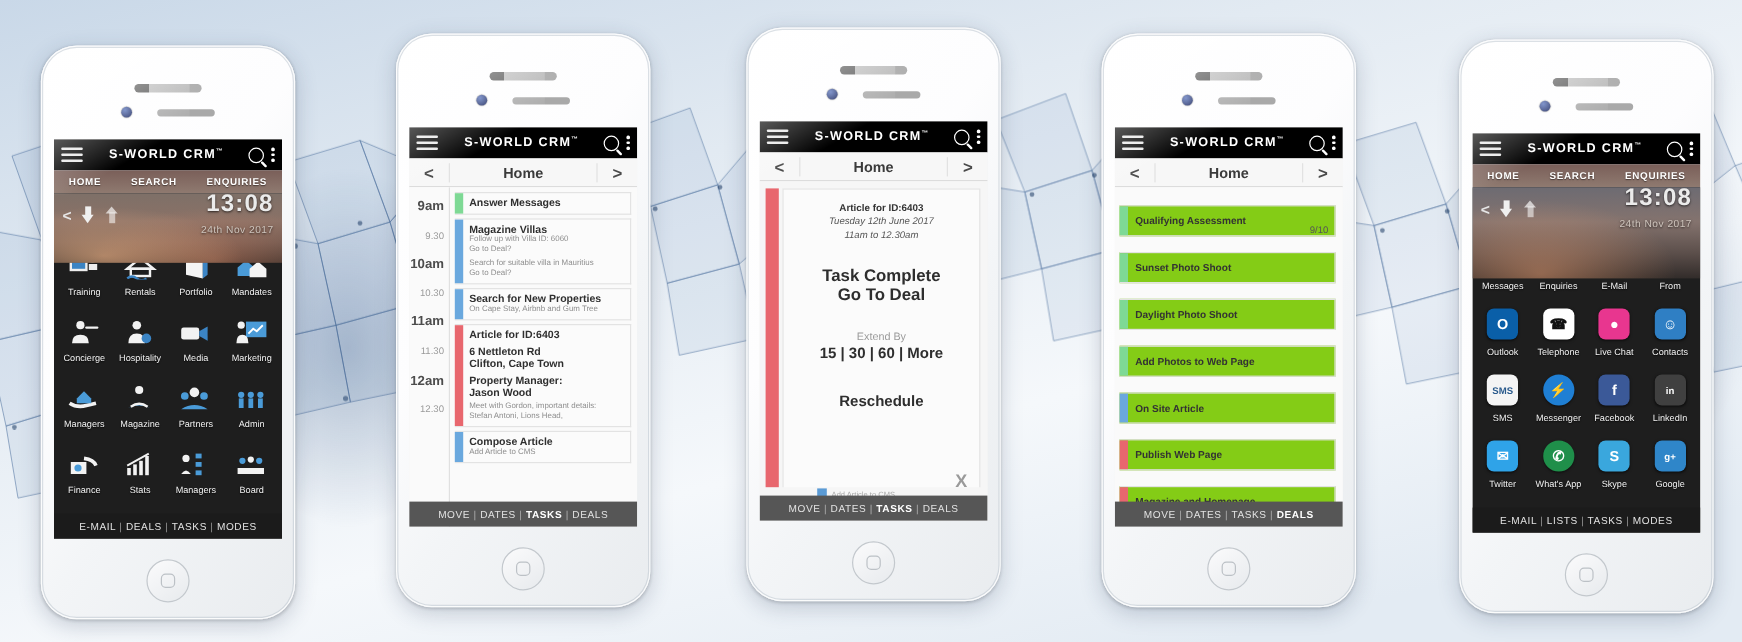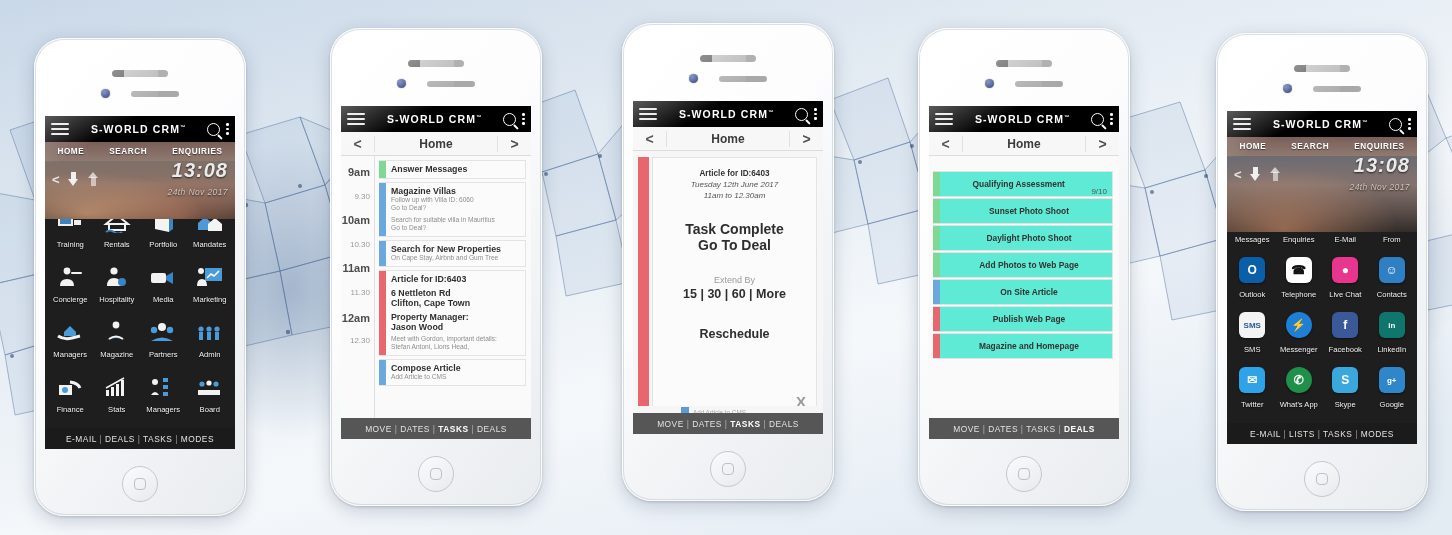--- a/index.html
+++ b/index.html
@@ -94,21 +94,21 @@
   .clockrow{ position:relative; height:36px; display:flex; align-items:center; padding:0 7px; gap:7px; }
   .clockrow .ic{ color:#e6e6e6; font-size:13px; font-weight:700; line-height:1; }
   .dl, .ul { width:13px; height:15px; position:relative; display:inline-block; }
   .dl::before{ content:""; position:absolute; left:4px; top:0; width:5px; height:8px; background:#f0f0f0;}
   .dl::after { content:""; position:absolute; left:1px; top:7px; border-left:5.5px solid transparent;
                border-right:5.5px solid transparent; border-top:7px solid #f0f0f0;}
   .ul::before{ content:""; position:absolute; left:4px; top:5px; width:5px; height:9px;
                background:rgba(255,255,255,.55);}
   .ul::after { content:""; position:absolute; left:1px; top:0; border-left:5.5px solid transparent;
                border-right:5.5px solid transparent; border-bottom:6px solid rgba(255,255,255,.65);}
-  .clockbox{ margin-left:auto; text-align:right;font-style:italic; }
+  .clockbox{ margin-left:auto; text-align:right; }
   .clockbox .t{ color:#ebebeb; font-size:20px; font-weight:700; letter-spacing:1px; line-height:20px;
                 text-shadow:0 1px 2px rgba(0,0,0,.7); }
   .clockbox .d{ color:#cfc5bd; font-size:8.5px; letter-spacing:.4px; line-height:10px;
                 text-shadow:0 1px 2px rgba(0,0,0,.7); }
 
   .grid{ display:grid; grid-template-columns:repeat(4,1fr); padding:2px 2px 0; }
   .cell{ text-align:center; padding:2px 0 3px; }
   .cell .gl{ height:32px; display:flex; align-items:flex-end; justify-content:center; }
   .cell .lb{ color:#f2f2f2; font-size:7.6px; line-height:9px; margin-top:1px; white-space:nowrap;
              text-shadow:0 1px 1px rgba(0,0,0,.8); }
@@ -158,22 +158,22 @@
              background:#f6f6f6; }
   .taskFoot .sq{ width:8px; height:10px; background:#5b9bd5; margin-left:48px; }
   .taskFoot .lb{ font-size:6.3px; color:#a8a8a8; margin-left:4px; }
 
   
   .stage{ position:relative; height:288px; background:#fafafa; overflow:hidden; display:flex; }
   .stageNums{ width:36px; flex:0 0 36px; border-right:1px solid #e7e7e7; padding-top:2px; }
   .stageNums .hd{ text-align:center; font-size:8.6px; color:#a3a3a3; line-height:13px; }
   .stageNums .n{ text-align:center; font-size:12.5px; color:#7c7c7c; height:29.5px; line-height:29.5px; }
   .stageList{ flex:1; padding:15px 6px 0 0; }
-  .srow{ display:flex; height:26px; margin:0 0 1px 4px; background:#5eead4; border:1px solid #e2e2e2;
-         border-left:none; align-items:center;text-align:center; }
+  .srow{ display:flex; height:26px; margin:0 0 13px 4px; background:#84cc16; border:1px solid #e2e2e2;
+         border-left:none; align-items:center; }
   .srow .bar{ width:7px; flex:0 0 7px; height:100%; }
   .srow .lb{ flex:1; padding-left:6px; font-size:8.4px; font-weight:700; color:#333; white-space:nowrap;
              overflow:hidden; }
   .srow .sc{ font-size:8px; color:#555; padding-right:5px; align-self:flex-end; }
 </style>
 </head>
 <body>
 
 <svg id="bg-mesh" viewBox="0 0 1452 535" preserveAspectRatio="none" aria-hidden="true">
   <defs>
@@ -719,21 +719,21 @@
           <div class="cell"><span class="gl">
               <span class="tile " style="background:#f4f4f4;color:#2a5a8c;font-size:8px">SMS</span>
             </span><span class="lb">SMS</span></div>
           <div class="cell"><span class="gl">
               <span class="tile circ" style="background:#1f7fd4;color:#ffffff;font-size:12px">⚡</span>
             </span><span class="lb">Messenger</span></div>
           <div class="cell"><span class="gl">
               <span class="tile " style="background:#3b5998;color:#ffffff;font-size:12px">f</span>
             </span><span class="lb">Facebook</span></div>
           <div class="cell"><span class="gl">
-              <span class="tile " style="background:#0f766e;color:#ffffff;font-size:8px">in</span>
+              <span class="tile " style="background:#404040;color:#ffffff;font-size:8px">in</span>
             </span><span class="lb">LinkedIn</span></div>
           <div class="cell"><span class="gl">
               <span class="tile " style="background:#2fa3e8;color:#ffffff;font-size:12px">✉</span>
             </span><span class="lb">Twitter</span></div>
           <div class="cell"><span class="gl">
               <span class="tile circ" style="background:#1f8f4a;color:#ffffff;font-size:12px">✆</span>
             </span><span class="lb">What's App</span></div>
           <div class="cell"><span class="gl">
               <span class="tile " style="background:#3aa7dd;color:#ffffff;font-size:12px">S</span>
             </span><span class="lb">Skype</span></div>

